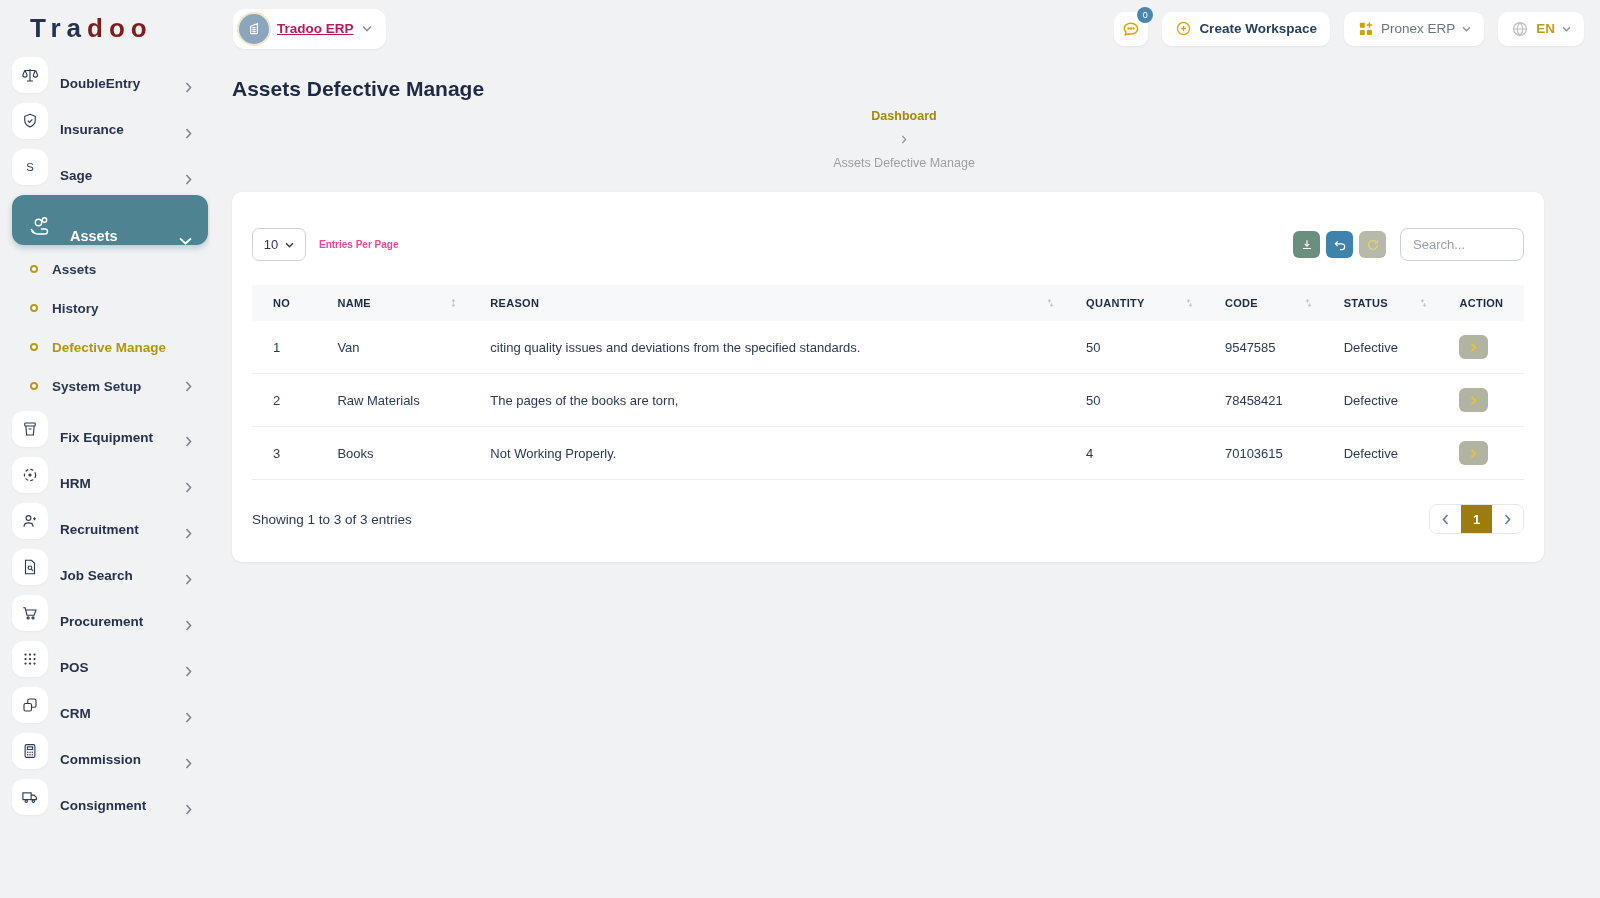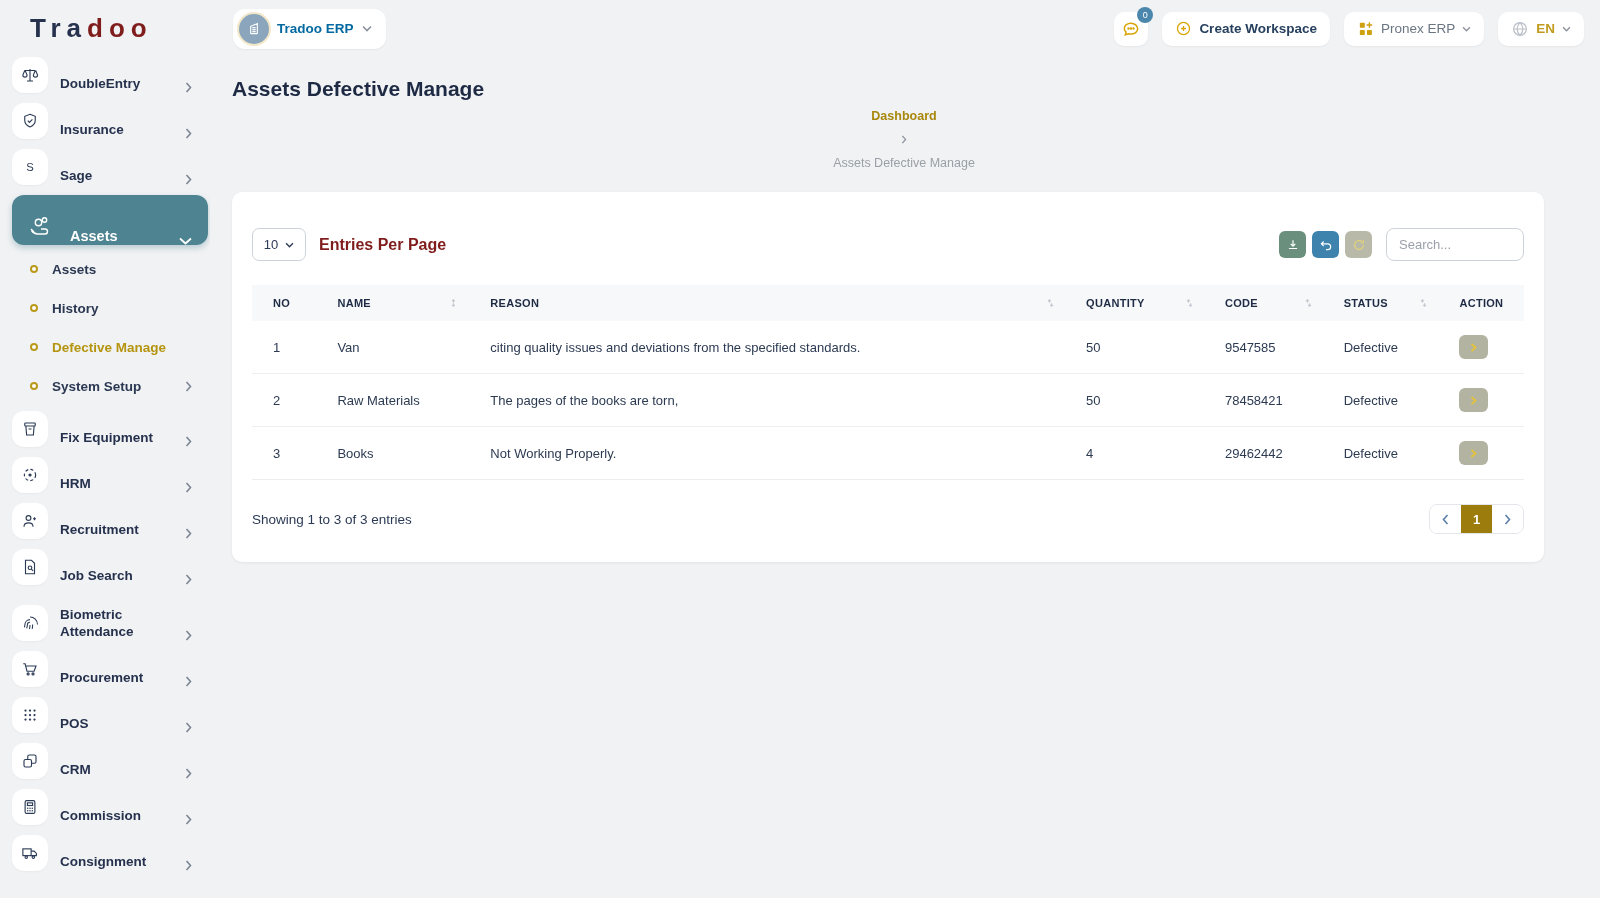--- a/index.html
+++ b/index.html
@@ -6,21 +6,21 @@
   html,body { width:1600px; height:898px; overflow:hidden; }
   body {
     font-family:"Liberation Sans","DejaVu Sans",sans-serif;
     background:#f1f2f4; color:#25314d;
   }
   .topbar { height:57px; display:flex; align-items:center; padding:0 16px 0 30px; }
   .logo { width:180px; font-size:26px; font-weight:bold; letter-spacing:6px; cursor:pointer; }
   .logo-gold { color:#7f1d1d; }
   .ws-pill { margin-left:23px; background:#fff; border-radius:12px; height:40px; display:flex; align-items:center; gap:8px; padding:0 14px 0 6px; box-shadow:0 1px 2px rgba(0,0,0,.05); cursor:pointer; }
   .ws-avatar { width:30px; height:30px; border-radius:50%; background:#8ba6bc; display:flex; align-items:center; justify-content:center; box-shadow:0 0 0 2px #f2e7c8; }
-  .ws-label { font-size:13.5px; font-weight:bold; color:#0369a1; }
+  .ws-label { font-size:13.5px; font-weight:bold; color:#be185d;text-decoration:underline; }
   .top-right { margin-left:auto; display:flex; align-items:center; gap:14px; }
   .icon-btn { position:relative; width:34px; height:34px; background:#fff; border-radius:10px; display:flex; align-items:center; justify-content:center; box-shadow:0 1px 2px rgba(0,0,0,.05); cursor:pointer; }
   .badge { position:absolute; top:-5px; right:-5px; width:16px; height:16px; background:#4b87ad; color:#fff; font-size:9px; border-radius:50%; display:flex; align-items:center; justify-content:center; }
   .pill { background:#fff; border-radius:10px; height:34px; display:flex; align-items:center; gap:7px; padding:0 13px; box-shadow:0 1px 2px rgba(0,0,0,.05); font-size:13.5px; cursor:pointer; }
   .pill.create { font-weight:bold; color:#27405e; }
   .pill.erp { color:#6b7683; }
   .pill.lang .lang-txt { color:#c19b1e; font-weight:bold; }
 
   .shell { display:flex; height:841px; }
   .sidebar { width:210px; flex:0 0 210px; overflow:hidden; padding-top:0; }
@@ -40,27 +40,27 @@
   .main { flex:1; padding:20px 24px 0 22px; }
   .page-title { font-size:21px; font-weight:bold; color:#1e2a44; }
   .breadcrumb { display:flex; align-items:center; gap:12px; margin-top:8px; font-size:12.5px;flex-direction:column; }
   .crumb-link { color:#a8870c; font-weight:bold; cursor:pointer; }
   .crumb-sep { color:#8b929c; }
   .crumb-current { color:#9aa0a6; }
 
   .card { margin-top:22px; background:#fff; border-radius:10px; box-shadow:0 1px 3px rgba(0,0,0,.06); padding:36px 20px 28px 20px; width:1312px; }
   .controls { display:flex; align-items:center;justify-content:flex-end; }
   .select-box { border:1px solid #ced3d9; border-radius:7px; height:33px; width:54px; display:flex; align-items:center; justify-content:center; gap:7px; font-size:13px; color:#2b3a55; cursor:pointer; }
-  .entries-label { margin-left:13px; font-size:16px; font-weight:600; color:#7f1d1d; }
+  .entries-label { margin-left:13px; font-size:10px; font-weight:600; color:#ec4899; }
   .controls .spacer { flex:1; }
   .tool-btn { width:27px; height:27px; border:none; border-radius:6px; margin-left:6px; display:flex; align-items:center; justify-content:center; cursor:pointer; }
   .tool-btn.download { background:#6b8f7d; }
   .tool-btn.undo { background:#3d83ae; }
   .tool-btn.refresh { background:#b9b9aa; }
-  .search-input { margin-left:14px; width:138px; height:33px; border:1px solid #ced3d9; border-radius:8px; padding:0 12px; font-size:13px; color:#7f1d1d; outline:none; font-family:inherit; }
+  .search-input { margin-left:14px; width:124px; height:33px; border:1px solid #ced3d9; border-radius:8px; padding:0 12px; font-size:13px; color:#7f1d1d; outline:none; font-family:inherit; }
   .search-input::placeholder { color:#9aa1ab; }
 
   table { border-collapse:collapse; width:1272px; margin-top:24px; table-layout:fixed; }
   thead tr { background:#f6f8f9; }
   th { font-size:11px; font-weight:bold; color:#1f2b45; text-transform:uppercase; letter-spacing:.3px; text-align:left; padding:12px 0 12px 21px; }
   .th-flex { display:flex; align-items:center; }
   .th-flex .gap { flex:1; }
   .sort-ico { display:inline-flex; margin-right:10px; }
   td { font-size:13px; color:#2c3a52; padding:14px 0 14px 21px; border-bottom:1px solid #eceef0; }
   .action-btn { width:29px; height:24px; border:none; border-radius:6px; background:#b3b3a1; display:flex; align-items:center; justify-content:center; cursor:pointer; }
@@ -289,35 +289,20 @@
             </svg>
           </span>
         <span class="nav-label">Job Search</span>
         <span class="nav-chevron">
             <svg width="7" height="11" viewBox="0 0 7 11" fill="none" stroke="#7d8694" stroke-width="1.6">
               <polyline points="1.5,1 5.5,5.5 1.5,10"></polyline>
             </svg>
           </span>
       </div>
 
-      <div class="nav-item" style="height:46px">
-        <span class="nav-ico">
-            <svg width="18" height="18" viewBox="0 0 24 24" fill="none" stroke="#2b3a55" stroke-width="1.4">
-              <path d="M12 11a3.5 3.5 0 0 0-3.5 3.5c0 1.8-.4 3.2-1 4.5"></path>
-              <path d="M12 7.5A6.8 6.8 0 0 0 5.2 14c0 1.4-.3 2.7-.7 3.8"></path>
-              <path d="M12 4a10 10 0 0 1 10 10M12 14.5c0 2.2-.3 4-.8 5.5M15.5 14c0 2.5-.2 4.3-.6 6"></path>
-            </svg>
-          </span>
-        <span class="nav-label">Biometric Attendance</span>
-        <span class="nav-chevron">
-            <svg width="7" height="11" viewBox="0 0 7 11" fill="none" stroke="#7d8694" stroke-width="1.6">
-              <polyline points="1.5,1 5.5,5.5 1.5,10"></polyline>
-            </svg>
-          </span>
-      </div>
 
       <div class="nav-item">
         <span class="nav-ico">
             <svg width="18" height="18" viewBox="0 0 24 24" fill="none" stroke="#2b3a55" stroke-width="1.5">
               <path d="M3 5h2.5L8 15h9.5L20 8H7"></path>
               <circle cx="9.5" cy="18.5" r="1.4"></circle>
               <circle cx="16" cy="18.5" r="1.4"></circle>
             </svg>
           </span>
         <span class="nav-label">Procurement</span>
@@ -556,21 +541,21 @@
                     </svg>
                   </span>
                 </button>
               </td>
           </tr>
           <tr>
             <td>3</td>
             <td>Books</td>
             <td>Not Working Properly.</td>
             <td>4</td>
-            <td>29462442</td>
+            <td>70103615</td>
             <td>Defective</td>
             <td>
                 <button class="action-btn">
                   <span>
                     <svg width="7" height="9" viewBox="0 0 7 9" fill="none" stroke="#e4c23c" stroke-width="1.8">
                       <polyline points="1.5,1 5.5,4.5 1.5,8"></polyline>
                     </svg>
                   </span>
                 </button>
               </td>

